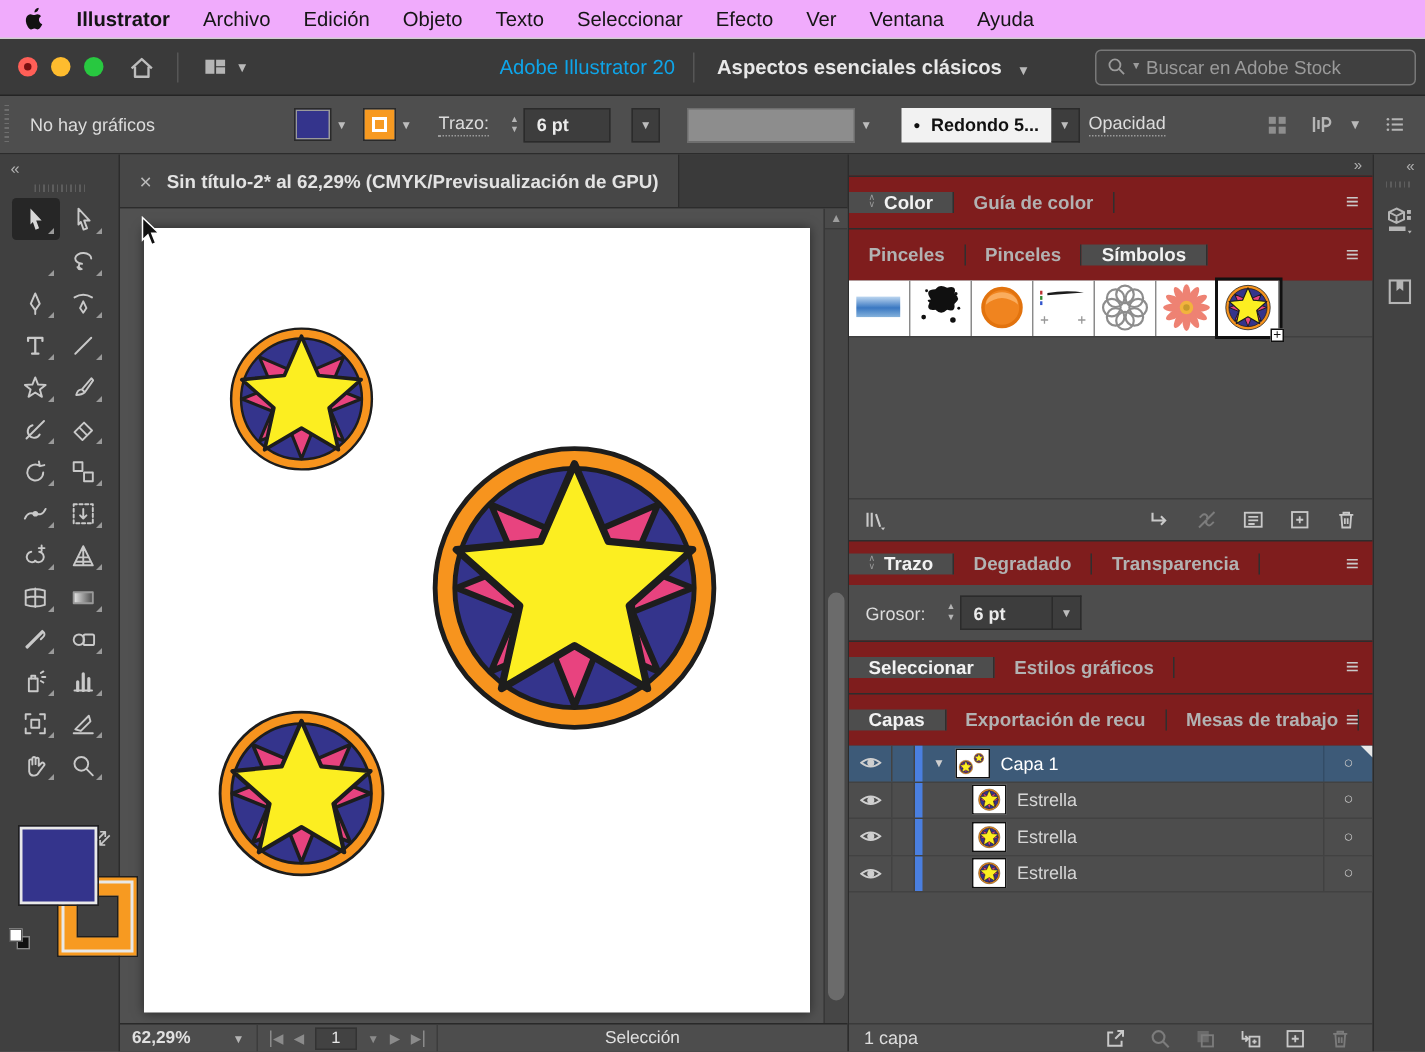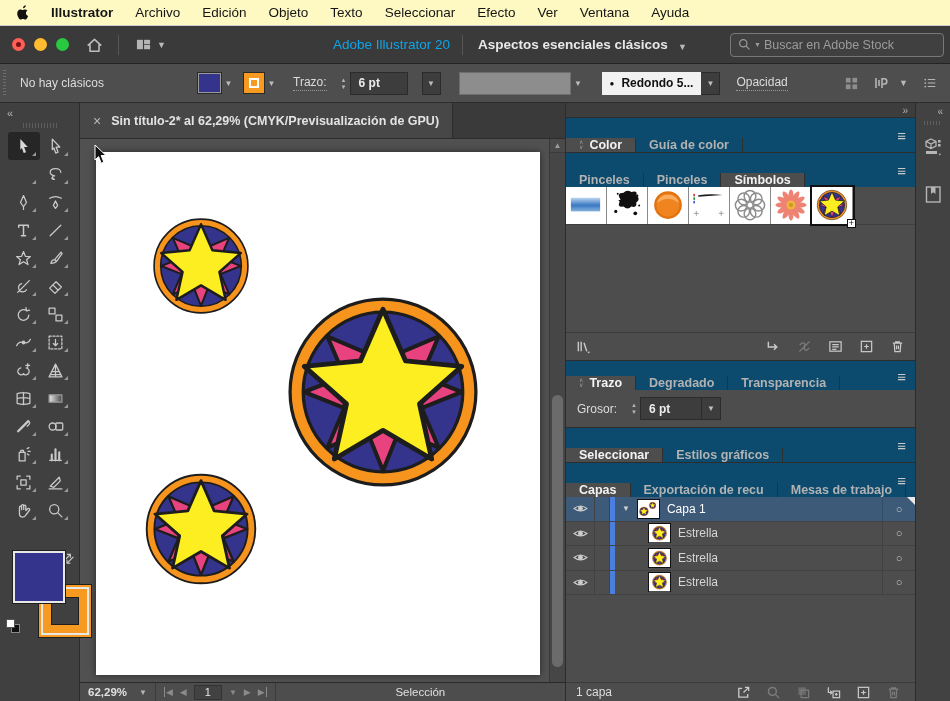--- a/index.html
+++ b/index.html
@@ -1,21 +1,21 @@
 <!DOCTYPE html>
 <html><head>
 <meta charset="utf-8">
 <style>
   *{margin:0;padding:0;box-sizing:border-box}
   html,body{width:950px;height:701px;overflow:hidden}
   body{font-family:"Liberation Sans","DejaVu Sans",sans-serif;background:#4e4e4e;font-size:12px;color:#ddd;position:relative}
   svg{display:block}
 
   
-  .menubar{height:26px;background:#fef9c3;border-bottom:1px solid #cfcfcf;display:flex;align-items:center;padding:0 6px;color:#151515;font-size:13.5px}
+  .menubar{height:26px;background:#f0abfc;border-bottom:1px solid #cfcfcf;display:flex;align-items:center;padding:0 6px;color:#151515;font-size:13.5px}
   .apple{margin:0 10px 0 10px;display:flex;align-items:center}
   .menu-item{padding:0 11px;white-space:nowrap}
   .menu-item.bold{font-weight:bold}
 
   
   .titlebar{height:38px;background:#3a3a3a;border-bottom:1px solid #242424;position:relative;display:flex;align-items:center}
   .tl{width:13px;height:13px;border-radius:50%;margin-left:9px;position:relative}
   .tl:first-child{margin-left:12px}
   .tl.red::after{content:"";position:absolute;left:4px;top:4px;width:5px;height:5px;border-radius:50%;background:#7a1010}
   .tb-icon{margin-left:16px;display:flex;align-items:center;color:#bdbdbd}
@@ -70,33 +70,33 @@
   .doctab{background:#474747;display:flex;align-items:center;gap:10px;padding:0 13px;color:#e3e3e3;font-weight:bold;font-size:12.5px;border-right:1px solid #2c2c2c}
   .doctab .x{color:#b9b9b9;font-weight:normal;font-size:14px}
   .canvas{flex:1;position:relative;background:#515151;overflow:hidden}
   .artboard{position:absolute;left:16px;top:13px;width:444px;height:523px;background:#fff;box-shadow:0 0 7px rgba(0,0,0,.5)}
   .artsvg{position:absolute;left:0;top:0;width:469px;height:543px;pointer-events:none}
   .cursor{position:absolute;left:14px;top:5px;width:15px;height:21px;z-index:5}
   .vscroll{position:absolute;right:0;top:0;bottom:0;width:16px;background:#464646;border-left:1px solid #383838}
   .vscroll .arr{height:14px;display:flex;align-items:center;justify-content:center;color:#9d9d9d;font-size:8px;background:#4a4a4a;border-bottom:1px solid #3a3a3a}
   .vthumb{position:absolute;left:2px;right:2px;top:256px;height:272px;background:#6b6b6b;border-radius:7px}
   .statusbar{height:19px;background:#4d4d4d;border-top:1px solid #292929;display:flex;align-items:center;font-size:11.5px;color:#e0e0e0}
-  .sb-zoom{display:flex;align-items:center;padding:0 8px;font-weight:bold;gap:12px;height:100%}
+  .sb-zoom{display:flex;align-items:center;padding:0 8px;font-weight:bold;gap:28px;height:100%}
   .sb-chev{color:#b5b5b5;font-size:8px}
   .sb-sep{width:1px;height:100%;background:#3c3c3c}
   .sb-nav{display:flex;align-items:center;gap:7px;padding:0 8px;color:#8b8b8b;height:100%;font-size:9px}
   .sb-nav .bar{border-left:1.5px solid #8b8b8b;padding-left:1px}
   .sb-nav .bar2{border-right:1.5px solid #8b8b8b;padding-right:1px}
   .sb-field{background:#424242;border:1px solid #333;height:15px;display:flex;align-items:center;padding:0 10px;color:#e8e8e8;font-size:11px}
   .sb-status{flex:1;text-align:center;border-left:1px solid #3c3c3c;height:100%;display:flex;align-items:center;justify-content:center}
 
   
   .rightdock{width:350px;flex:none;background:#3d3d3d;border-left:1px solid #2c2c2c;display:flex;flex-direction:column}
   .dockstrip{height:14px;display:flex;justify-content:flex-end;align-items:center;padding-right:8px;color:#b0b0b0;font-size:10px;letter-spacing:-1px}
-  .tabrow{height:35px;background:#0c4a6e;border-top:1px solid #2d2d2d;display:flex;align-items:flex-end;position:relative;flex:none}
+  .tabrow{height:35px;background:#7f1d1d;border-top:1px solid #2d2d2d;display:flex;align-items:center;position:relative;flex:none}
   .tabrow.h30{height:30px}
   .tabs{display:flex;align-items:stretch}
   .tab{display:flex;align-items:center;padding:0 13px;color:#b2b2b2;font-weight:bold;font-size:12.5px;background:transparent;border-right:1px solid #2f2f2f;white-space:nowrap;overflow:hidden}
   .tab.active{background:#4d4d4d;color:#f2f2f2}
   .carets{display:inline-flex;flex-direction:column;font-size:6px;line-height:5px;margin-right:6px;color:#9a9a9a;font-weight:normal}
   .hamburger{position:absolute;right:9px;top:50%;transform:translateY(-50%);color:#c9c9c9;font-size:15px;line-height:1}
   .panelbody{background:#4d4d4d;flex:none}
   .symbody{height:173px;display:flex;flex-direction:column}
   .symrow{display:flex;background:#4d4d4d;border-bottom:1px solid #404040}
   .symthumb{width:41px;height:37px;background:#fff;border-right:1px solid #8a8a8a;position:relative;flex:none}
@@ -191,21 +191,21 @@
         <circle cx="6.5" cy="6.5" r="4.5"></circle>
         <path d="M10 10 L14 14"></path>
       </svg>
     <span style="font-size:7px">▼</span>
     <span>Buscar en Adobe Stock</span>
   </span>
 </div>
 
 <div class="controlbar">
   <span class="dragdots"></span>
-  <span class="cb-label" style="margin-left:8px">No hay clásicos</span>
+  <span class="cb-label" style="margin-left:8px">No hay gráficos</span>
   <span class="swatchbtn" style="margin-left:86px">
     <span class="fillswatch" style="background: rgb(52, 52, 140);"></span>
     <span class="smallchev">▼</span>
   </span>
   <span class="swatchbtn">
     <span class="strokeswatch"></span>
     <span class="smallchev">▼</span>
   </span>
   <span class="cb-label dotted-u" style="margin-left:14px">Trazo:</span>
   <span class="stepper">
@@ -214,21 +214,21 @@
     </span>
   <span class="field" style="width:58px">6 pt</span>
   <span class="fieldchev" style="margin-left:14px;border-left:1px solid #2b2b2b">▼</span>
   <span class="graydrop"></span>
   <span class="smallchev">▼</span>
   <span class="whitedrop">
     <span style="font-size:8px">●</span>
     <span>Redondo 5...</span>
   </span>
   <span class="fieldchev">▼</span>
-  <span class="cb-label dotted-u" style="margin-left:16px">Opacidad</span>
+  <span class="cb-label dotted-u" style="margin-left:6px">Opacidad</span>
   <span class="cb-icons">
     <span>
         <svg width="15" height="15" viewBox="0 0 16 16">
           <g fill="#8e8e8e">
             <rect x="2" y="2" width="5" height="5"></rect>
             <rect x="9" y="2" width="5" height="5"></rect>
             <rect x="2" y="9" width="5" height="5"></rect>
             <rect x="9" y="9" width="5" height="5"></rect>
           </g>
         </svg>

